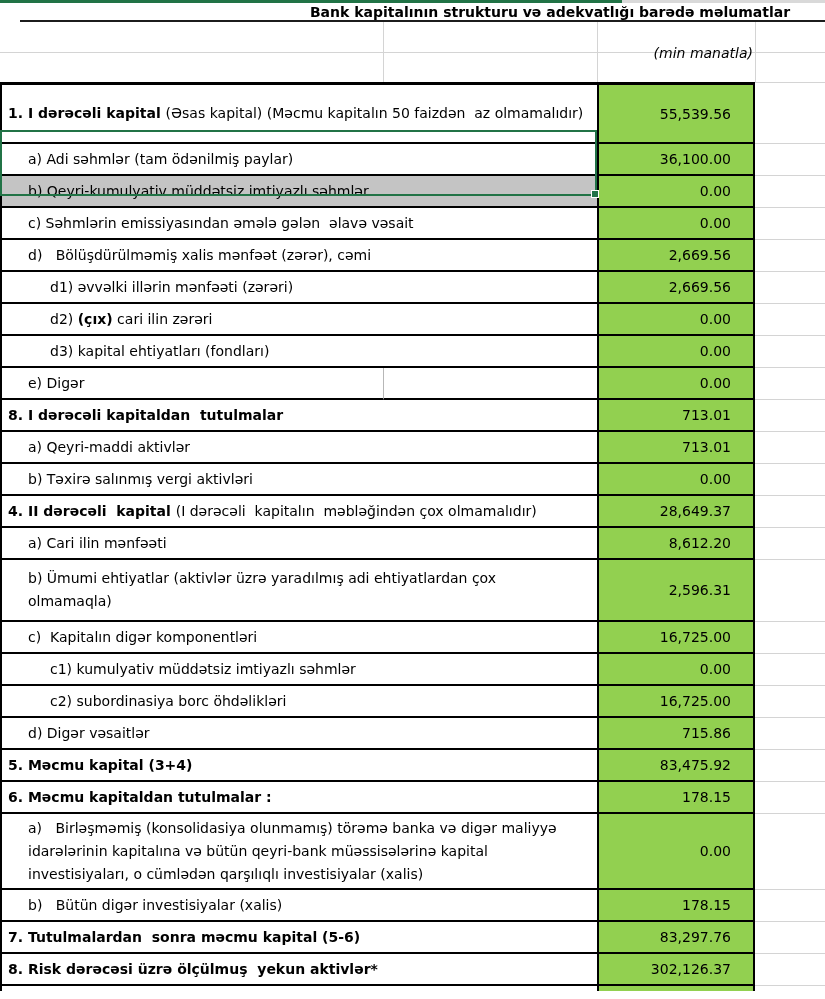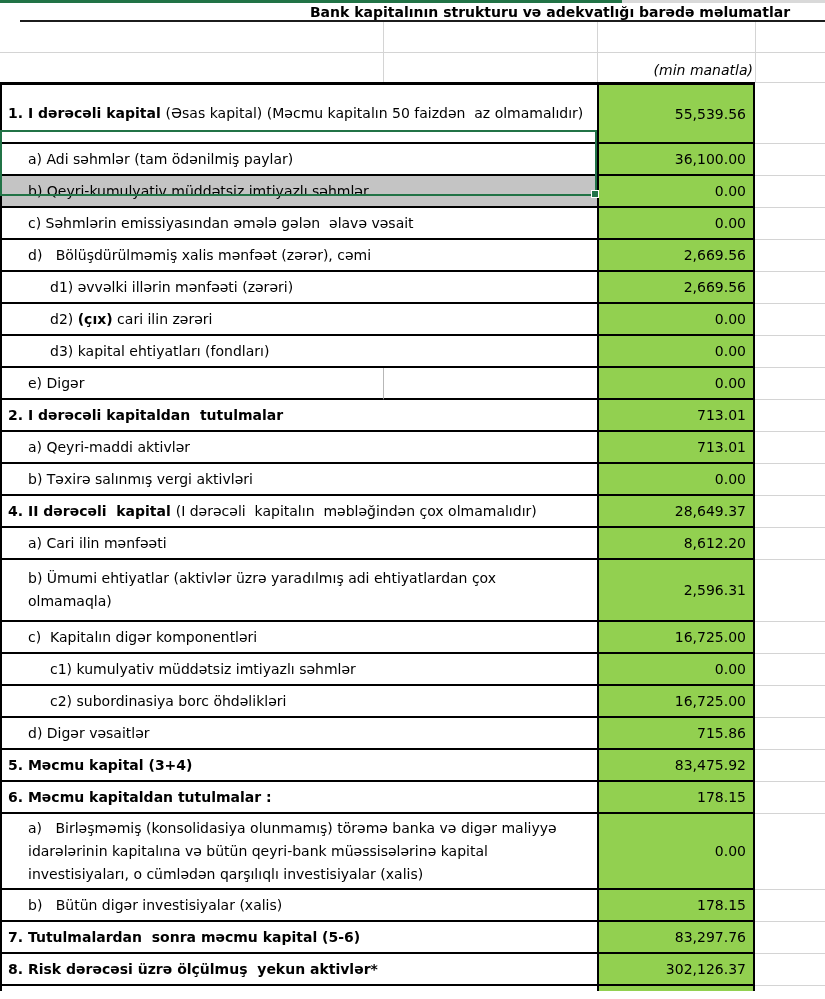--- a/index.html
+++ b/index.html
@@ -23,21 +23,21 @@
   .title-row{
     height:19px;display:flex;align-items:center;justify-content:center;
     padding-left:255px;border-bottom:2px solid #1c1c1c;box-sizing:border-box;margin-left:20px;
   }
   .title-row .t{font-weight:700;font-size:14px;white-space:pre;}
   .hdr-empty{height:31px;border-bottom:1px solid var(--grid);position:relative;box-sizing:border-box;}
   .hdr-unit{height:29px;position:relative;box-sizing:border-box;}
   .vline{position:absolute;top:0;bottom:0;width:1px;background:var(--grid);}
   .v1{left:383px;} .v2{left:597px;} .v3{left:755px;}
   .unit-note{
-    position:absolute;right:72px;bottom:4px;font-style:italic;font-size:14px;white-space:pre;
+    position:absolute;right:72px;bottom:21px;font-style:italic;font-size:14px;white-space:pre;
   }
 
   
   #table-rows{position:relative;}
   .row{display:flex;box-sizing:border-box;}
   .row.lines-1{height:32px;}
   .row.lines-2{height:62px;}
   .row.lines-3{height:76px;}
   .cell{box-sizing:border-box;border-bottom:2px solid var(--ink);}
   .label{
@@ -49,21 +49,21 @@
   .label .b{font-weight:700;white-space:pre-wrap;}
   .label.gray{background:var(--gray-fill);}
   .label.split-a{width:383px;}
   .split-b{width:214px;border-left:1px solid #b7b7b7;background:#fff;}
   .ind-0{padding-left:6px;padding-right:4px;}
   .ind-1{padding-left:26px;padding-right:16px;}
   .ind-2{padding-left:48px;padding-right:0;}
   .value{
     width:158px;border-left:2px solid var(--ink);border-right:2px solid var(--ink);
     background:var(--green);display:flex;align-items:center;justify-content:flex-end;
-    padding-right:7px;font-size:14px;
+    padding-right:22px;font-size:14px;
   }
   .strip{flex:1;border-bottom:1px solid var(--grid);box-sizing:border-box;background:#fff;}
   .row:first-child .label,.row:first-child .value,.row:first-child .split-b{border-top:3px solid var(--ink);}
   .row:first-child .strip{border-top:1px solid var(--grid);}
 
   
   .selection-box{
     position:absolute;left:0;width:597px;border:2.5px solid var(--selgreen);
     box-sizing:border-box;pointer-events:none;z-index:5;
   }
@@ -168,21 +168,21 @@
       <div class="row lines-1">
         <div class="cell label ind-1 split-a">
           <span class="txt">e) Digər</span>
         </div>
         <div class="cell split-b"></div>
         <div class="cell value">0.00</div>
         <div class="strip"></div>
       </div>
       <div class="row lines-1">
         <div class="cell label ind-0">
-          <span class="b">2. I dərəcəli kapitaldan  tutulmalar</span>
+          <span class="b">8. I dərəcəli kapitaldan  tutulmalar</span>
         </div>
         <div class="cell value">713.01</div>
         <div class="strip"></div>
       </div>
       <div class="row lines-1">
         <div class="cell label ind-1">
           <span class="txt">a) Qeyri-maddi aktivlər</span>
         </div>
         <div class="cell value">713.01</div>
         <div class="strip"></div>

